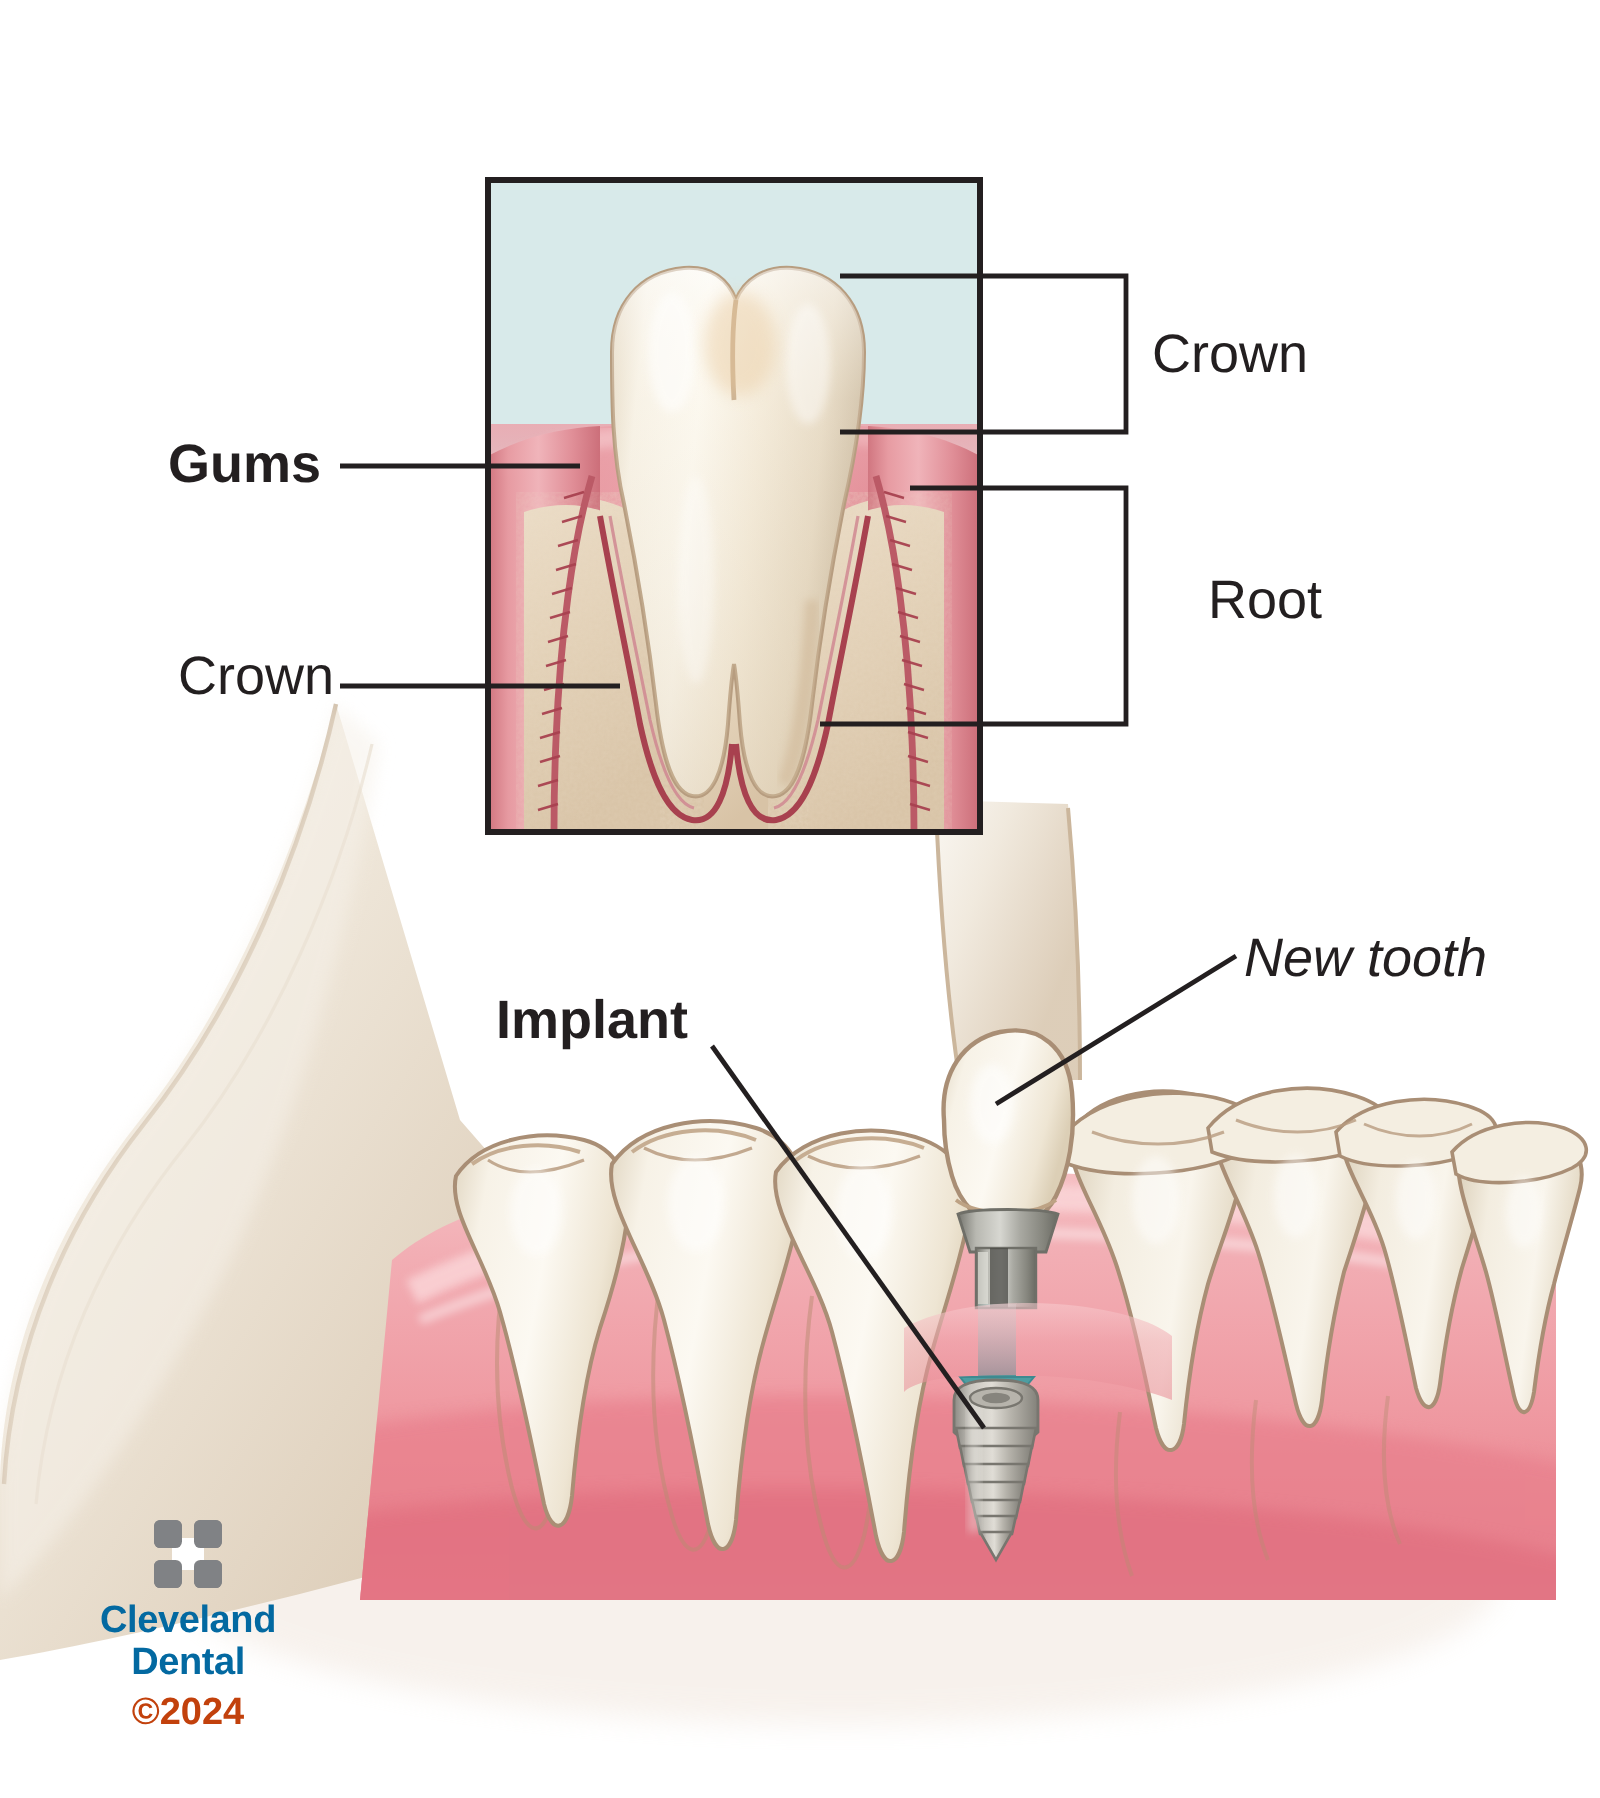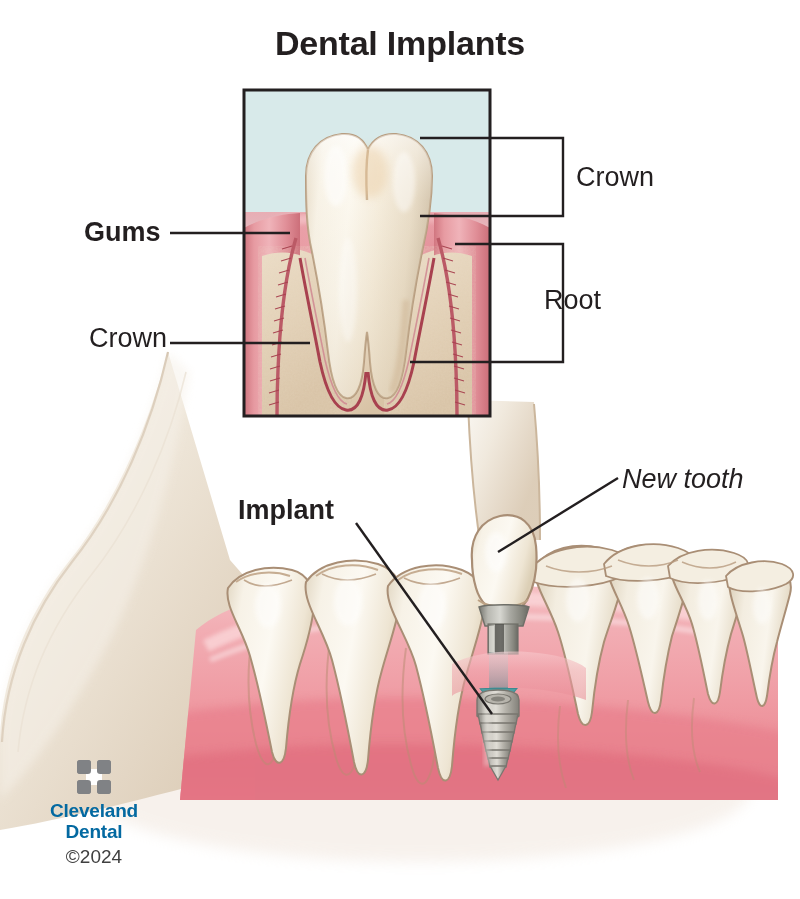--- a/index.html
+++ b/index.html
@@ -48,23 +48,23 @@
     font-size: 27px;
     font-weight: normal;
   }
   .label-bold {
     font-size: 27px;
     font-weight: bold;
   }
   #label-gums   { left: 84px;  top: 219px; font-weight: bold; }
   #label-bone   { left: 89px;  top: 325px; }
   #label-crown  { left: 576px; top: 164px; }
-  #label-root   { left: 544px; top: 287px; }
+  #label-root   { left: 604px; top: 287px; }
   #label-newtooth { left: 622px; top: 466px; font-style: italic; }
-  #label-implant  { left: 238px; top: 497px; }
+  #label-implant  { left: 248px; top: 497px; }
 
   
   #cc-logo {
     position: absolute;
     left: 29px;
     top: 760px;
     width: 130px;
     text-align: center;
     color: #808285;
   }
@@ -76,23 +76,23 @@
   }
   .cc-line {
     font-size: 19px;
     font-weight: bold;
     line-height: 1.12;
     color: #0369a1;
     letter-spacing: -0.2px;
   }
   #cc-copyright {
     font-size: 19px;
-    font-weight: normal;
+    font-weight: bold;
     line-height: 1.3;
-    color: #404040;
+    color: #c2410c;
     margin-top: 2px;
   }
 </style>
 </head>
 <body>
 
 <div id="illustration">
 
   <svg id="figure-svg" viewBox="0 0 800 899" xmlns="http://www.w3.org/2000/svg">
     <defs>
@@ -503,21 +503,20 @@
       <path d="M420,138 L563,138 L563,216 L420,216"></path>
 
       <path d="M455,244 L563,244 L563,362 L410,362"></path>
 
       <line x1="498" y1="552" x2="618" y2="478"></line>
 
       <line x1="356" y1="523" x2="492" y2="714"></line>
     </g>
   </svg>
 
-  <div class="txt" id="page-title">Dental Implants</div>
 
   <div class="txt label" id="label-gums">Gums</div>
   <div class="txt label" id="label-bone">Crown</div>
   <div class="txt label" id="label-crown">Crown</div>
   <div class="txt label" id="label-root">Root</div>
   <div class="txt label" id="label-newtooth">New tooth</div>
   <div class="txt label-bold" id="label-implant">Implant</div>
 
   <div id="cc-logo">
     <svg id="cc-mark" viewBox="0 0 34 34" xmlns="http://www.w3.org/2000/svg">

